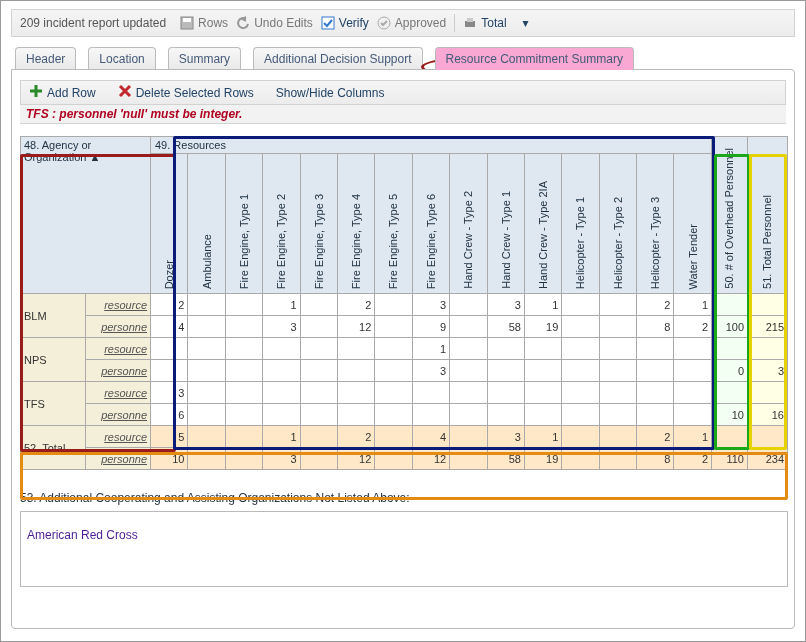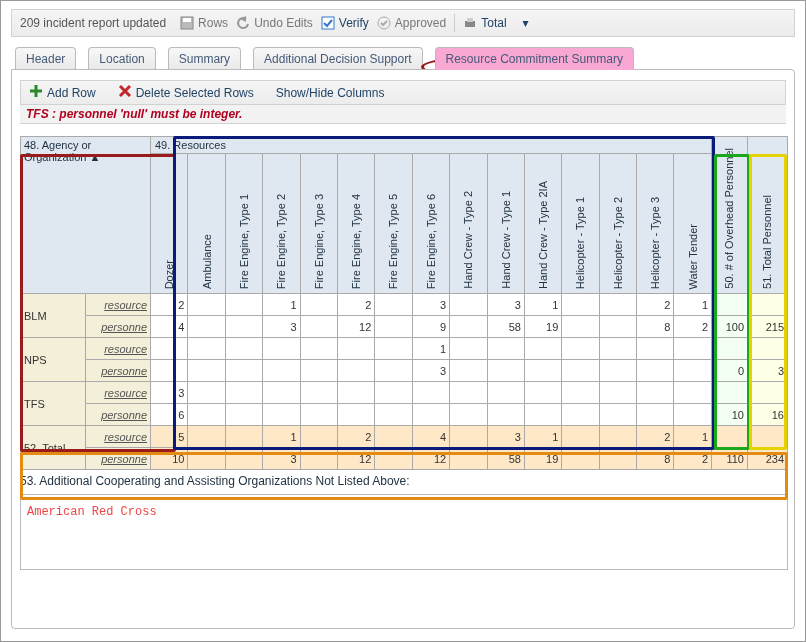--- a/index.html
+++ b/index.html
@@ -144,22 +144,22 @@
   .coop {
     margin-top: 6px;
     border: 1px solid #bbb;
     height: 76px;
     padding: 4px 6px;
     font-size: 12px;
     overflow: auto;
     resize: none;
     width: 768px;
   }
-  .coop-label { color: #234; margin-top: 4px; }
-  .coop-content { font-family: Liberation Mono, monospace; margin-top: 6px; color:#ef4444;}
+  .coop-label { color: #234; margin-top: 21px; }
+  .coop-content { font-family: Liberation Sans, sans-serif; margin-top: 12px; color:#4c1d95;}
 </style>
 </head>
 <body>
 
 <div class="app">
 
   <div class="toolbar-row">
     <span class="status">209 incident report updated</span>
     <span class="tbtn">
       <span class="ico">

